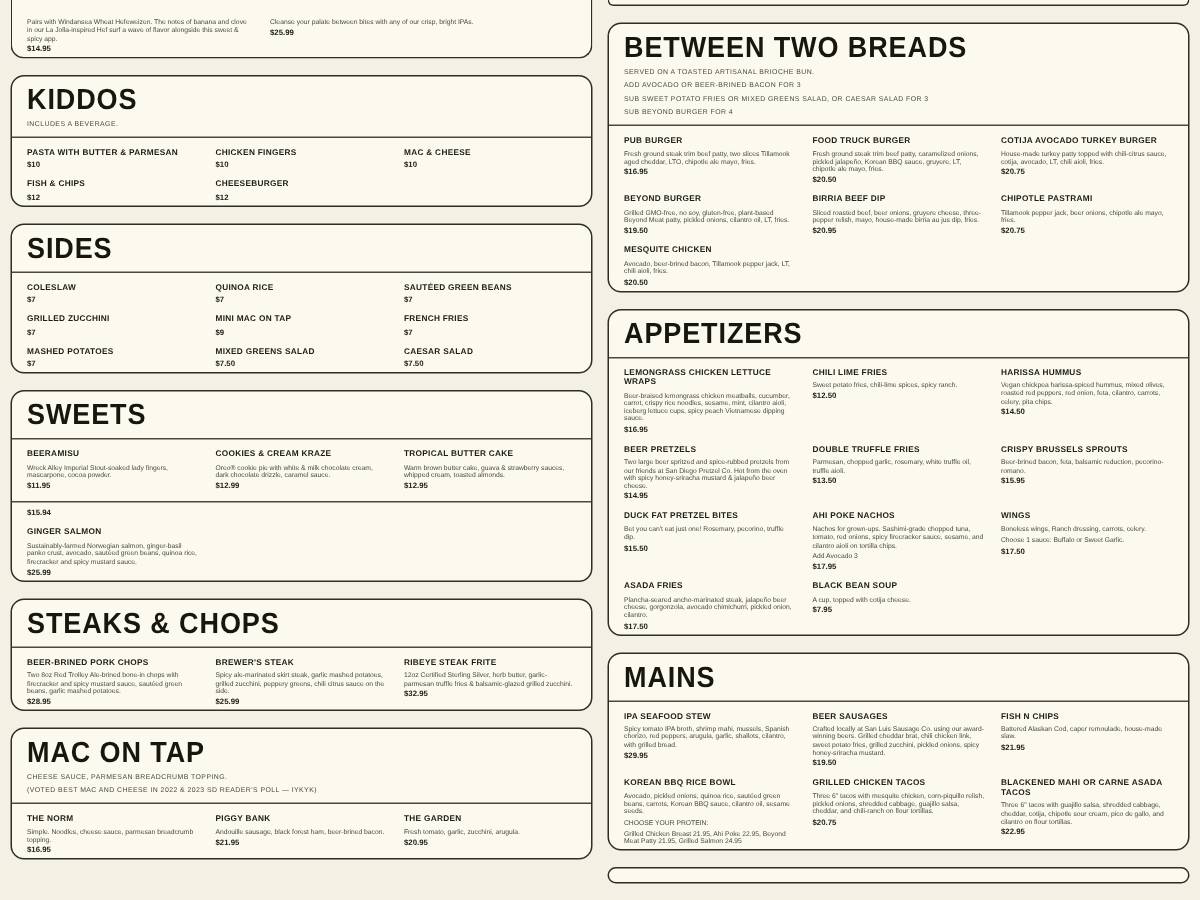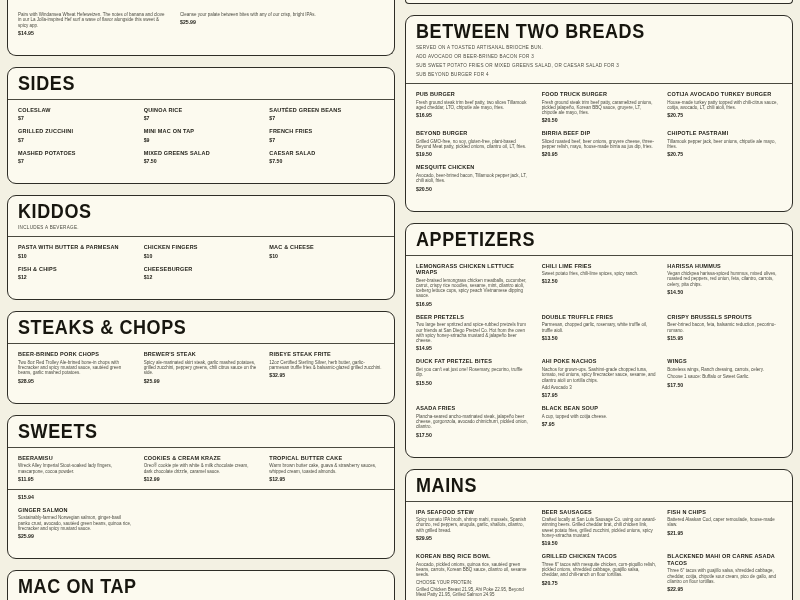--- a/index.html
+++ b/index.html
@@ -8,21 +8,21 @@
     background: var(--page-bg, #f3f1e3);
     font-family: "Liberation Sans", sans-serif;
     -webkit-font-smoothing: antialiased;
   }
   .columns { display:flex; gap:10px; padding:0 7px; }
   .col { width:388px; min-width:388px; display:flex; flex-direction:column; gap:11px; }
   .card {
     background: var(--card-bg, #fcfaef);
     border: 1px solid var(--card-border, #2e2d26);
     border-radius: 9px;
-    padding: 7px 10px 19px;
+    padding: 7px 10px 2px;
   }
   .card.cut-top { border-top:none; border-top-left-radius:0; border-top-right-radius:0; padding-top:3px; }
   .card.sliver { height:4px; padding:0; border-top:none; border-radius:0 0 9px 9px; }
   .card-header {
     font-size:18px; line-height:19px; font-weight:800; letter-spacing:0.6px;
     color: var(--heading, #17160f); text-transform:uppercase;
     transform: scaleY(1.08); transform-origin: 0 100%;
   }
   .card-sub {
     margin-top:3px; font-size:4.6px; line-height:6px; letter-spacing:0.3px;
@@ -53,20 +53,49 @@
             <p class="item-line">Pairs with Windansea Wheat Hefeweizen. The notes of banana and clove in our La Jolla-inspired Hef surf a wave of flavor alongside this sweet &amp; spicy app.</p>
             <div class="item-price">$14.95</div>
           </div>
           <div class="menu-item">
             <p class="item-line">Cleanse your palate between bites with any of our crisp, bright IPAs.</p>
             <div class="item-price">$25.99</div>
           </div>
         </div>
       </section>
       <section class="card">
+        <h2 class="card-header">KIDDOS</h2>
+        <p class="card-sub">INCLUDES A BEVERAGE.</p>
+        <div class="card-divider"></div>
+        <div class="items-row">
+          <div class="menu-item">
+            <h4 class="item-name">PASTA WITH BUTTER &amp; PARMESAN</h4>
+            <div class="item-price">$10</div>
+          </div>
+          <div class="menu-item">
+            <h4 class="item-name">CHICKEN FINGERS</h4>
+            <div class="item-price">$10</div>
+          </div>
+          <div class="menu-item">
+            <h4 class="item-name">MAC &amp; CHEESE</h4>
+            <div class="item-price">$10</div>
+          </div>
+        </div>
+        <div class="items-row">
+          <div class="menu-item">
+            <h4 class="item-name">FISH &amp; CHIPS</h4>
+            <div class="item-price">$12</div>
+          </div>
+          <div class="menu-item">
+            <h4 class="item-name">CHEESEBURGER</h4>
+            <div class="item-price">$12</div>
+          </div>
+        </div>
+      </section>
+      <section class="card">
         <h2 class="card-header">SIDES</h2>
         <div class="card-divider"></div>
         <div class="items-row">
           <div class="menu-item">
             <h4 class="item-name">COLESLAW</h4>
             <div class="item-price">$7</div>
           </div>
           <div class="menu-item">
             <h4 class="item-name">QUINOA RICE</h4>
             <div class="item-price">$7</div>
@@ -99,45 +128,46 @@
             <h4 class="item-name">MIXED GREENS SALAD</h4>
             <div class="item-price">$7.50</div>
           </div>
           <div class="menu-item">
             <h4 class="item-name">CAESAR SALAD</h4>
             <div class="item-price">$7.50</div>
           </div>
         </div>
       </section>
       <section class="card">
-        <h2 class="card-header">KIDDOS</h2>
-        <p class="card-sub">INCLUDES A BEVERAGE.</p>
-        <div class="card-divider"></div>
-        <div class="items-row">
-          <div class="menu-item">
-            <h4 class="item-name">PASTA WITH BUTTER &amp; PARMESAN</h4>
-            <div class="item-price">$10</div>
-          </div>
-          <div class="menu-item">
-            <h4 class="item-name">CHICKEN FINGERS</h4>
-            <div class="item-price">$10</div>
-          </div>
-          <div class="menu-item">
-            <h4 class="item-name">MAC &amp; CHEESE</h4>
-            <div class="item-price">$10</div>
-          </div>
-        </div>
-        <div class="items-row">
-          <div class="menu-item">
-            <h4 class="item-name">FISH &amp; CHIPS</h4>
-            <div class="item-price">$12</div>
-          </div>
-          <div class="menu-item">
-            <h4 class="item-name">CHEESEBURGER</h4>
-            <div class="item-price">$12</div>
+        <h2 class="card-header">SWEETS</h2>
+        <div class="card-divider"></div>
+        <div class="items-row">
+          <div class="menu-item">
+            <h4 class="item-name">BEERAMISU</h4>
+            <p class="item-line">Wreck Alley Imperial Stout-soaked lady fingers, mascarpone, cocoa powder.</p>
+            <div class="item-price">$11.95</div>
+          </div>
+          <div class="menu-item">
+            <h4 class="item-name">COOKIES &amp; CREAM KRAZE</h4>
+            <p class="item-line">Oreo® cookie pie with white &amp; milk chocolate cream, dark chocolate drizzle, caramel sauce.</p>
+            <div class="item-price">$12.99</div>
+          </div>
+          <div class="menu-item">
+            <h4 class="item-name">TROPICAL BUTTER CAKE</h4>
+            <p class="item-line">Warm brown butter cake, guava &amp; strawberry sauces, whipped cream, toasted almonds.</p>
+            <div class="item-price">$12.95</div>
+          </div>
+        </div>
+        <div class="card-divider mid"></div>
+        <div class="item-price stray">$15.94</div>
+        <div class="items-row">
+          <div class="menu-item">
+            <h4 class="item-name">GINGER SALMON</h4>
+            <p class="item-line">Sustainably-farmed Norwegian salmon, ginger-basil panko crust, avocado, sautéed green beans, quinoa rice, firecracker and spicy mustard sauce.</p>
+            <div class="item-price">$25.99</div>
           </div>
         </div>
       </section>
       <section class="card">
         <h2 class="card-header">STEAKS &amp; CHOPS</h2>
         <div class="card-divider"></div>
         <div class="items-row">
           <div class="menu-item">
             <h4 class="item-name">BEER-BRINED PORK CHOPS</h4>
             <p class="item-line">Two 8oz Red Trolley Ale-brined bone-in chops with firecracker and spicy mustard sauce, sautéed green beans, garlic mashed potatoes.</p>
@@ -145,50 +175,20 @@
           </div>
           <div class="menu-item">
             <h4 class="item-name">BREWER'S STEAK</h4>
             <p class="item-line">Spicy ale-marinated skirt steak, garlic mashed potatoes, grilled zucchini, peppery greens, chili citrus sauce on the side.</p>
             <div class="item-price">$25.99</div>
           </div>
           <div class="menu-item">
             <h4 class="item-name">RIBEYE STEAK FRITE</h4>
             <p class="item-line">12oz Certified Sterling Silver, herb butter, garlic-parmesan truffle fries &amp; balsamic-glazed grilled zucchini.</p>
             <div class="item-price">$32.95</div>
-          </div>
-        </div>
-      </section>
-      <section class="card">
-        <h2 class="card-header">SWEETS</h2>
-        <div class="card-divider"></div>
-        <div class="items-row">
-          <div class="menu-item">
-            <h4 class="item-name">BEERAMISU</h4>
-            <p class="item-line">Wreck Alley Imperial Stout-soaked lady fingers, mascarpone, cocoa powder.</p>
-            <div class="item-price">$11.95</div>
-          </div>
-          <div class="menu-item">
-            <h4 class="item-name">COOKIES &amp; CREAM KRAZE</h4>
-            <p class="item-line">Oreo® cookie pie with white &amp; milk chocolate cream, dark chocolate drizzle, caramel sauce.</p>
-            <div class="item-price">$12.99</div>
-          </div>
-          <div class="menu-item">
-            <h4 class="item-name">TROPICAL BUTTER CAKE</h4>
-            <p class="item-line">Warm brown butter cake, guava &amp; strawberry sauces, whipped cream, toasted almonds.</p>
-            <div class="item-price">$12.95</div>
-          </div>
-        </div>
-        <div class="card-divider mid"></div>
-        <div class="item-price stray">$15.94</div>
-        <div class="items-row">
-          <div class="menu-item">
-            <h4 class="item-name">GINGER SALMON</h4>
-            <p class="item-line">Sustainably-farmed Norwegian salmon, ginger-basil panko crust, avocado, sautéed green beans, quinoa rice, firecracker and spicy mustard sauce.</p>
-            <div class="item-price">$25.99</div>
           </div>
         </div>
       </section>
       <section class="card">
         <h2 class="card-header">MAC ON TAP</h2>
         <p class="card-sub">CHEESE SAUCE, PARMESAN BREADCRUMB TOPPING.</p>
         <p class="card-sub">(VOTED BEST MAC AND CHEESE IN 2022 &amp; 2023 SD READER'S POLL — IYKYK)</p>
         <div class="card-divider"></div>
         <div class="items-row">
           <div class="menu-item">

